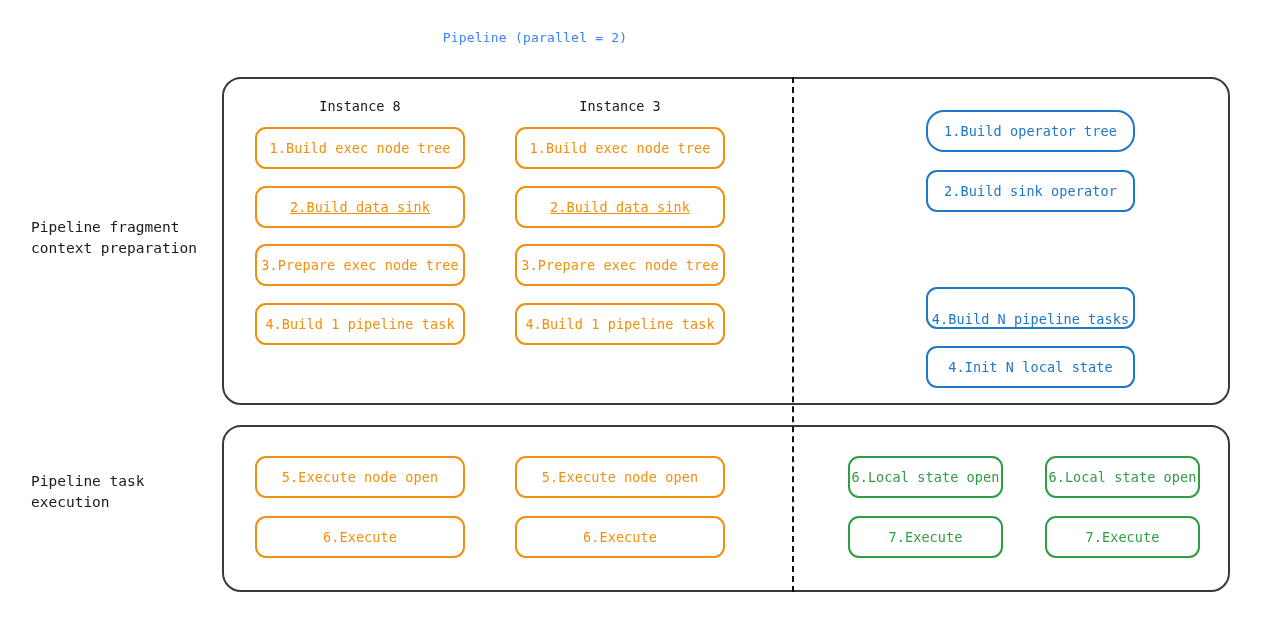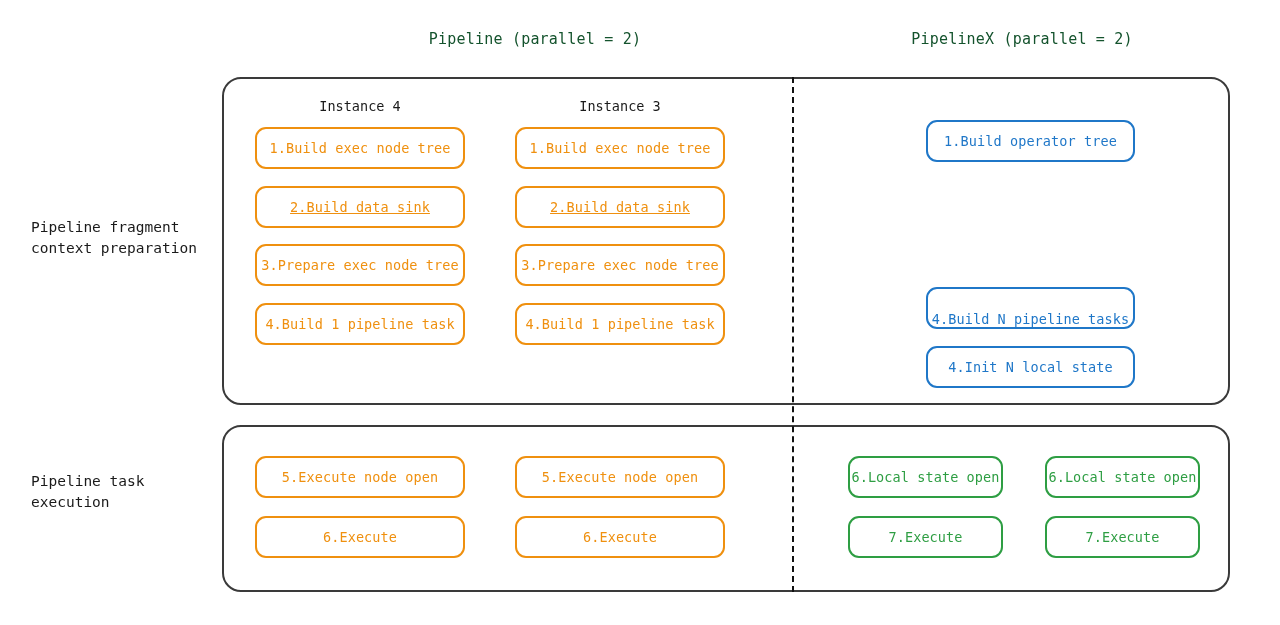--- a/index.html
+++ b/index.html
@@ -19,22 +19,22 @@
   .stage {
     position: absolute;
     left: 0; top: 0;
     width: 1280px;
     height: 625px;
   }
 
   
   .col-title {
     position: absolute;
-    font-size: 15px;
-    color: #14532d;
+    font-size: 13px;
+    color: #3b82f6;
     letter-spacing: 0.2px;
     white-space: nowrap;
     text-align: center;
     transform: translateX(-50%);
   }
   #title-pipeline  { left: 535px; top: 30px; }
   #title-pipelinex { left: 1022px; top: 30px; }
 
   
   .row-label {
@@ -111,50 +111,49 @@
   .col-g1 { left: 848px; width: 155px; }
   .col-g2 { left: 1045px; width: 155px; }
 
   
   .r1 { top: 127px; }
   .r2 { top: 186px; text-decoration: underline; }
   .r3 { top: 244px; justify-content: center; }
   .r4 { top: 303px; }
 
   
-  .b1 { top: 120px; }
+  .b1 { top: 110px; border-radius: 18px; }
   .b2 { top: 170px; }
   .b3 { top: 227px; }
   .b4 { top: 287px; align-items: flex-end; }
   .b5 { top: 346px; }
 
   
   .e1 { top: 456px; }
   .e2 { top: 516px; }
 </style>
 </head>
 <body>
 
 <div class="stage">
 
   <div class="col-title" id="title-pipeline">Pipeline (parallel = 2)</div>
-  <div class="col-title" id="title-pipelinex">PipelineX (parallel = 2)</div>
 
   <div class="row-label" id="label-exec">Pipeline task
 execution</div>
   <div class="row-label" id="label-prep">Pipeline fragment
 context preparation</div>
 
   <div class="panel" id="panel-prep"></div>
 
   <div class="panel" id="panel-exec"></div>
 
   <div id="divider"></div>
 
-  <div class="instance-title" id="inst1-title">Instance 4</div>
+  <div class="instance-title" id="inst1-title">Instance 8</div>
   <div class="instance-title" id="inst2-title">Instance 3</div>
 
   <div class="step orange col-a r1">
     <span>1.Build exec node tree</span>
   </div>
   <div class="step orange col-a r2">
     <span>2.Build data sink</span>
   </div>
   <div class="step orange col-a r3">
     <span>3.Prepare exec node tree</span>
@@ -172,20 +171,23 @@
   <div class="step orange col-b r3">
     <span>3.Prepare exec node tree</span>
   </div>
   <div class="step orange col-b r4">
     <span>4.Build 1 pipeline task</span>
   </div>
 
   <div class="step blue col-x b1">
     <span>1.Build operator tree</span>
   </div>
+  <div class="step blue col-x b2">
+    <span>2.Build sink operator</span>
+  </div>
   <div class="step blue col-x b4">
     <span>4.Build N pipeline tasks</span>
   </div>
   <div class="step blue col-x b5">
     <span>4.Init N local state</span>
   </div>
 
   <div class="step orange col-a e1">
     <span>5.Execute node open</span>
   </div>

